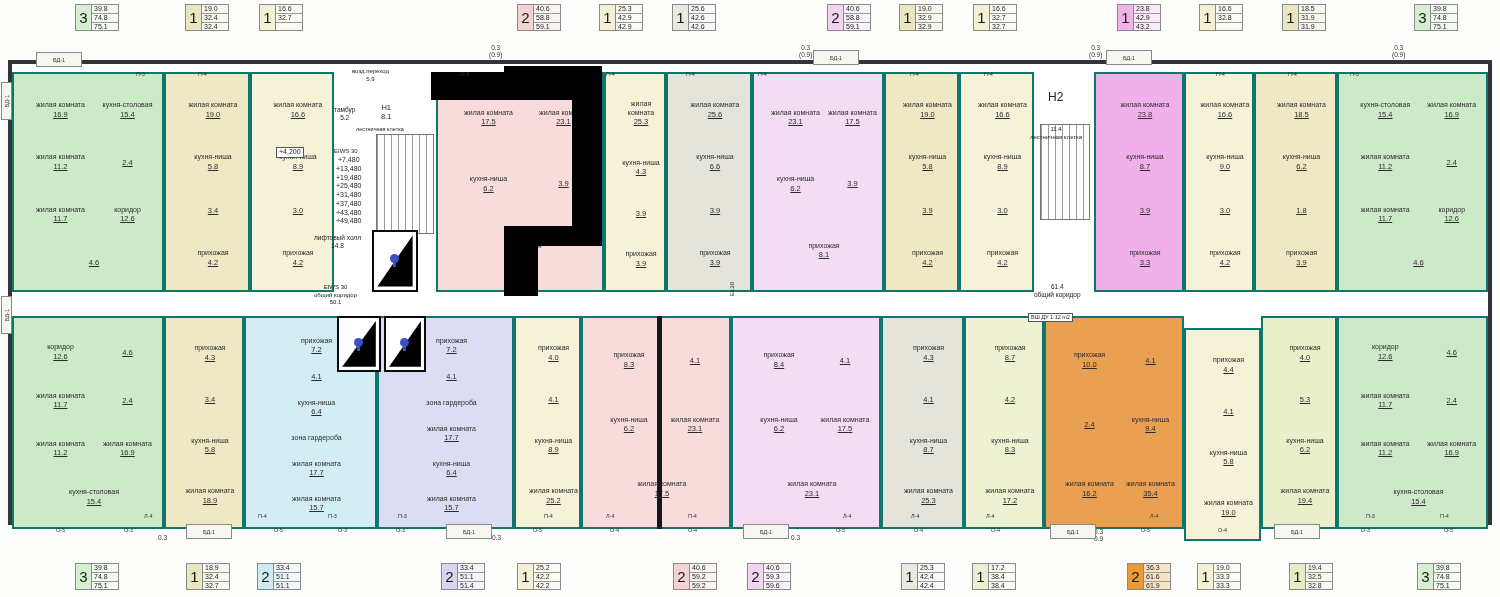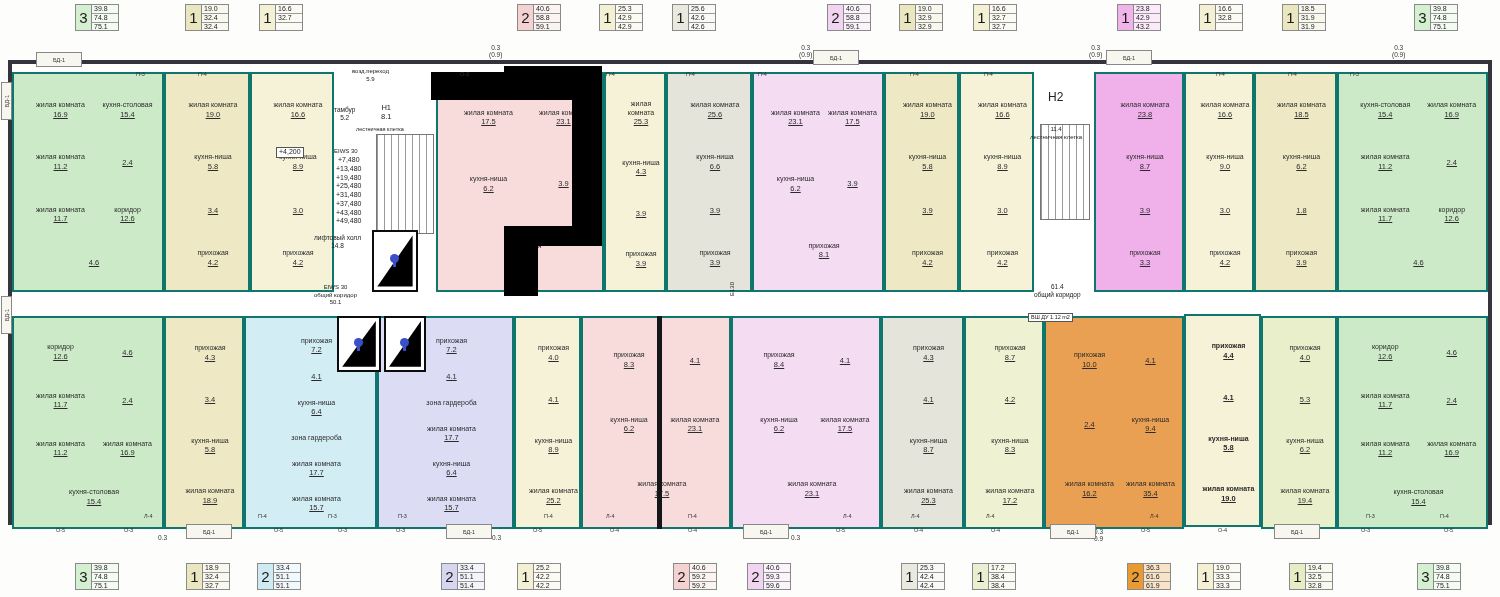--- a/index.html
+++ b/index.html
@@ -245,21 +245,21 @@
       <div class="apt cols2" style="left: 1032px; top: 252px; width: 140px; height: 213px; background: rgb(233, 160, 82);">
         <div class="apt-rooms">
           <div class="room"><span>прихожая</span><span class="rarea">10.0</span></div>
           <div class="room"><span></span><span class="rarea">4.1</span></div>
           <div class="room"><span></span><span class="rarea">2.4</span></div>
           <div class="room"><span>кухня-ниша</span><span class="rarea">9.4</span></div>
           <div class="room"><span>жилая комната</span><span class="rarea">16.2</span></div>
           <div class="room"><span>жилая комната</span><span class="rarea">35.4</span></div>
         </div>
       </div>
-      <div class="apt" style="left: 1172px; top: 250px; width: 77px; height: 213px; background: rgb(245, 242, 216); font-weight: bold;">
+      <div class="apt" style="left: 1172px; top: 264px; width: 77px; height: 213px; background: rgb(245, 242, 216);">
         <div class="apt-rooms">
           <div class="room"><span>прихожая</span><span class="rarea">4.4</span></div>
           <div class="room"><span></span><span class="rarea">4.1</span></div>
           <div class="room"><span>кухня-ниша</span><span class="rarea">5.8</span></div>
           <div class="room"><span>жилая комната</span><span class="rarea">19.0</span></div>
         </div>
       </div>
       <div class="apt" style="left: 1249px; top: 252px; width: 76px; height: 213px; background: rgb(233, 239, 202);">
         <div class="apt-rooms">
           <div class="room"><span>прихожая</span><span class="rarea">4.0</span></div>

